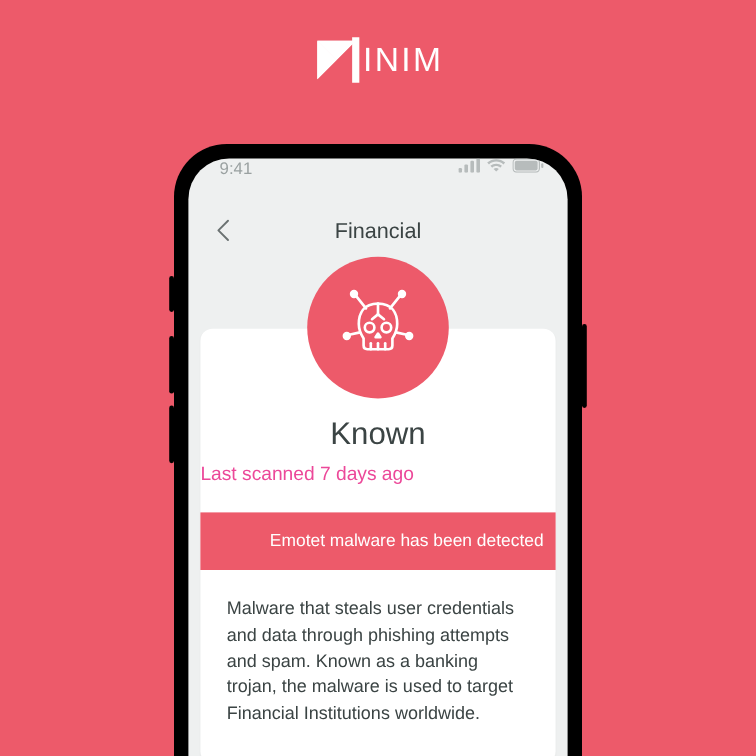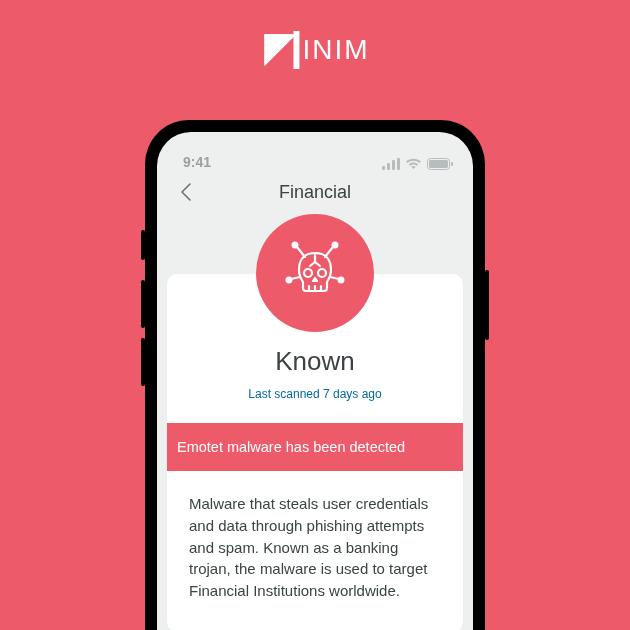--- a/index.html
+++ b/index.html
@@ -58,26 +58,26 @@
     background: #eef0f0;
     border-radius: 34px;
     overflow: hidden;
     position: relative;
   }
 
   
   .status-bar {
     height: 38px;
     display: flex;
-    align-items: flex-end;
+    align-items: flex-start;
     justify-content: space-between;
     padding: 0 20px 0 26px;
     color: #9aa1a1;
     font-size: 14px;
-    font-weight: 700;
+    font-weight: 400;
     gap: 16px;
   }
   .status-right { display: flex; align-items: center; gap: 5px; }
   .status-right svg { display: block; }
 
   
   .app-header {
     height: 44px;
     position: relative;
     display: flex;
@@ -128,30 +128,29 @@
     align-items: center;
     justify-content: center;
   }
   .threat-title {
     text-align: center;
     font-size: 26px;
     color: #3b4444;
     font-weight: 400;
   }
   .scan-meta {
-    text-align: center;
-    font-size: 12px;
-    color: #0369a1;
+    font-size: 16px;
+    color: #ec4899;
     margin-top: 10px;
   }
   .alert-banner {
     margin-top: 22px;
     background: #ed5a6a;
     color: #ffffff;
-    text-align: left;
+    text-align: right;
     padding: 16px 10px;
     font-size: 14.5px;
   }
   .description {
     padding: 22px 22px 30px 22px;
     font-size: 15px;
     line-height: 1.45;
     color: #3b4444;
   }
 </style>

